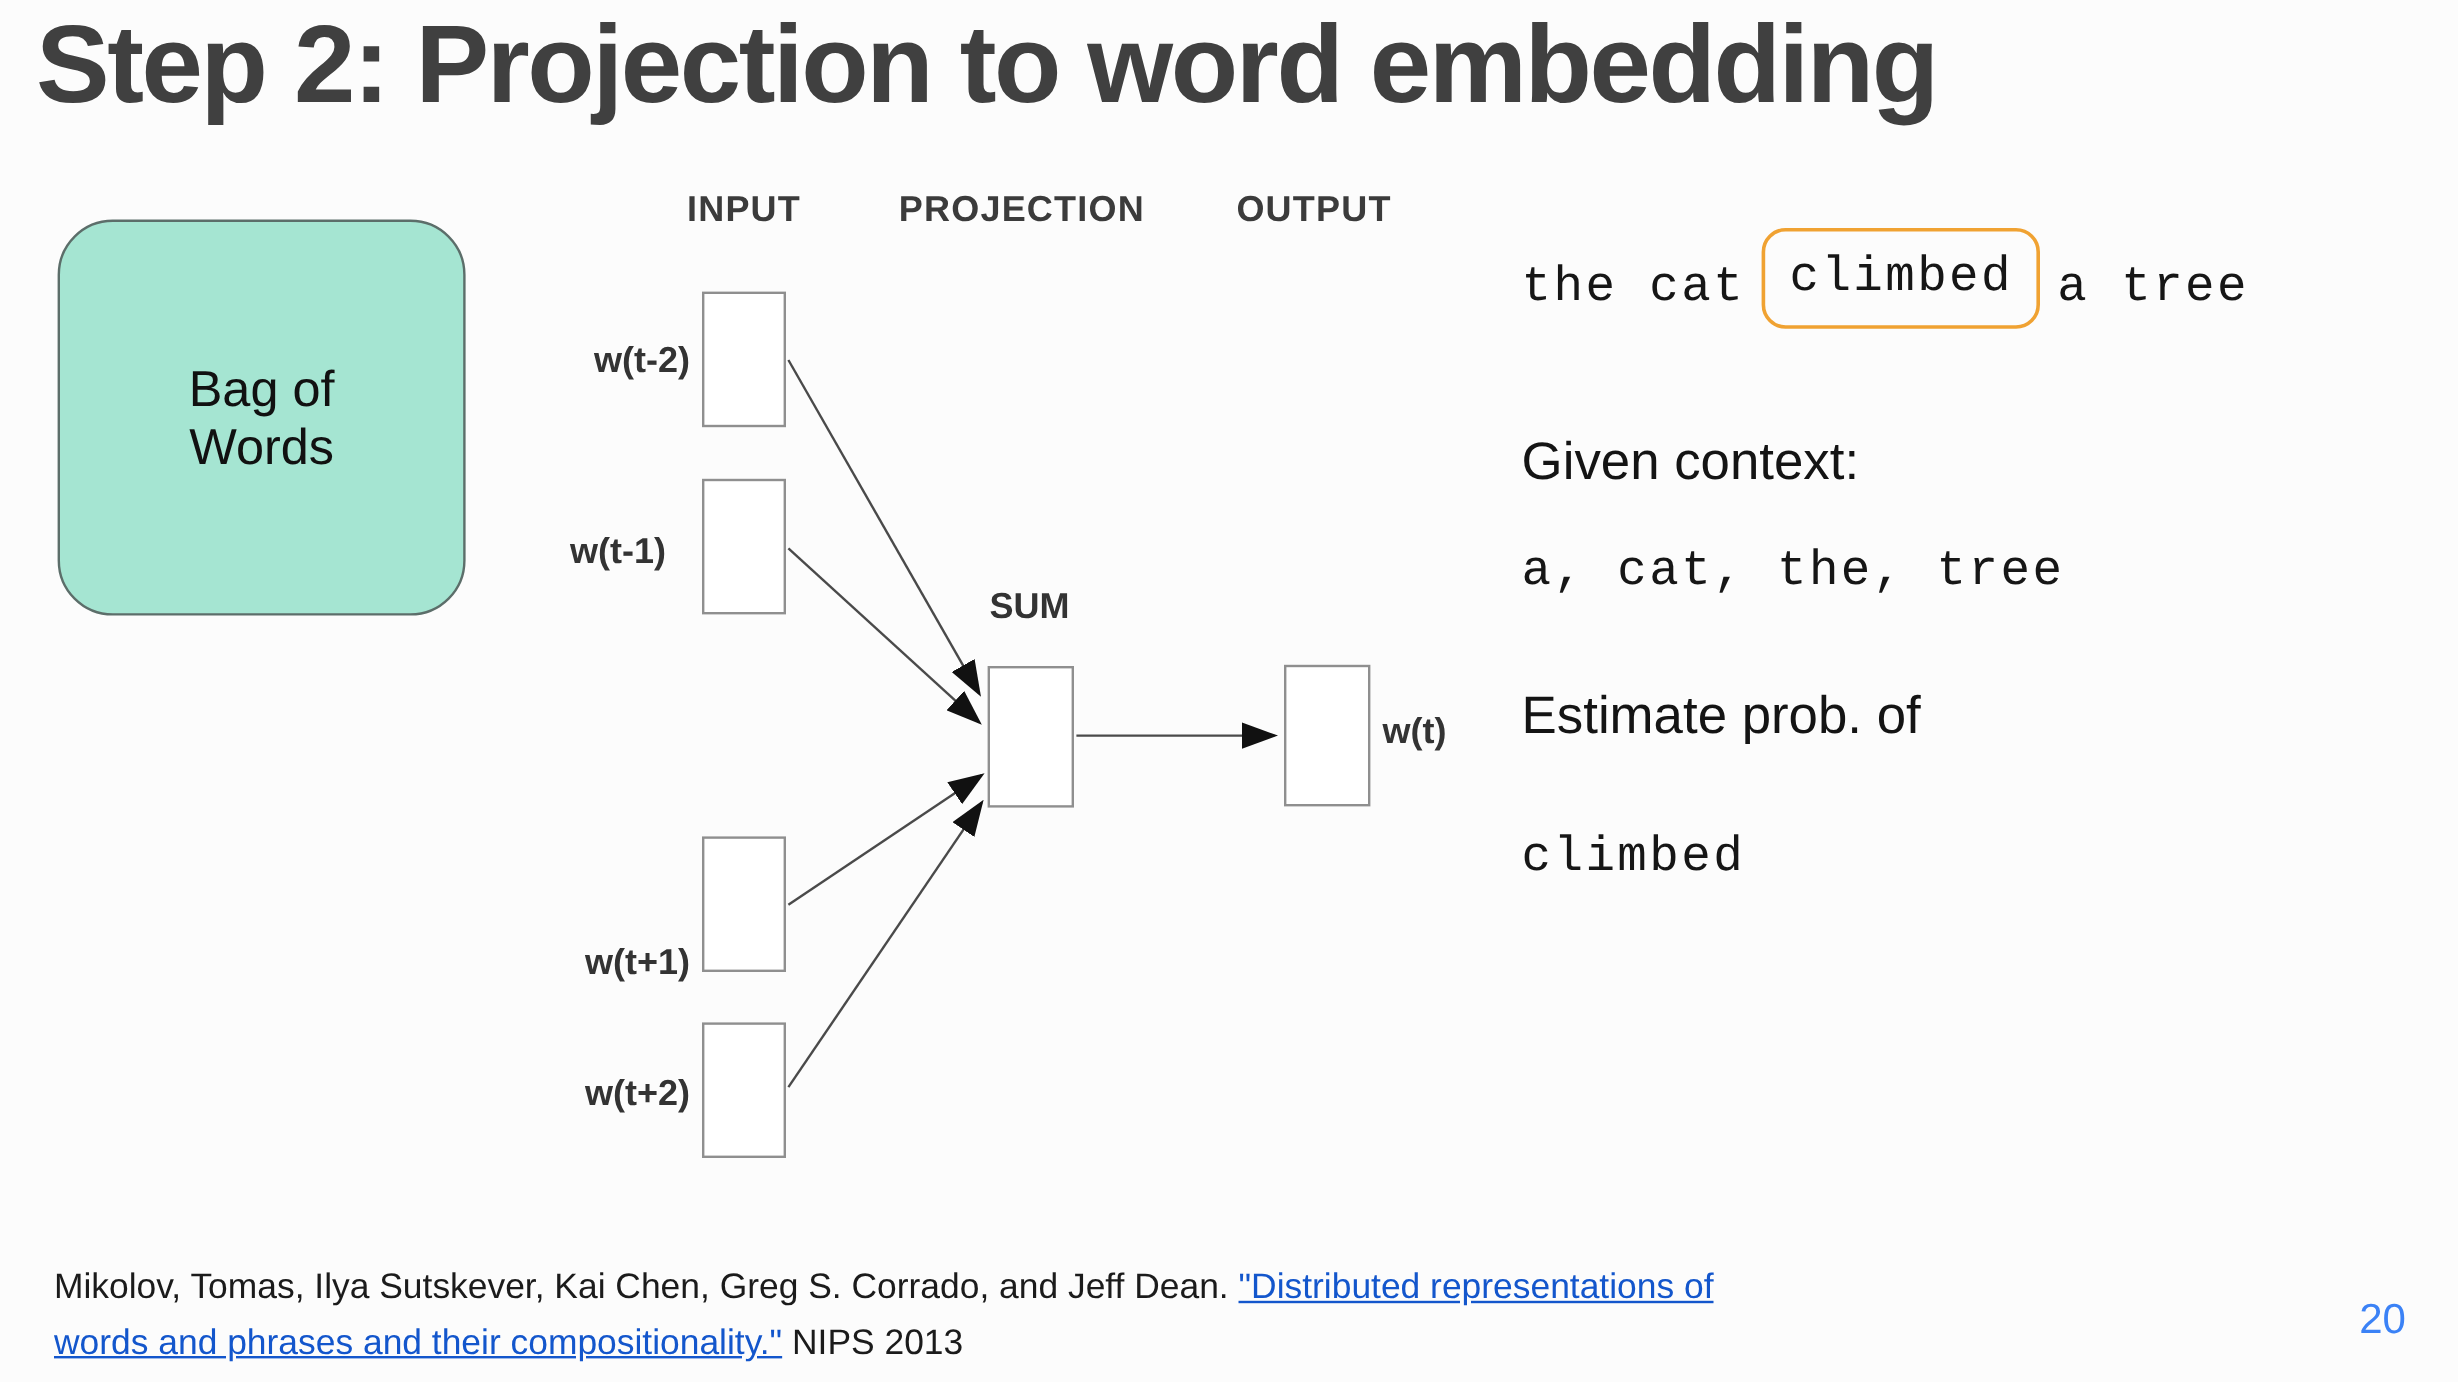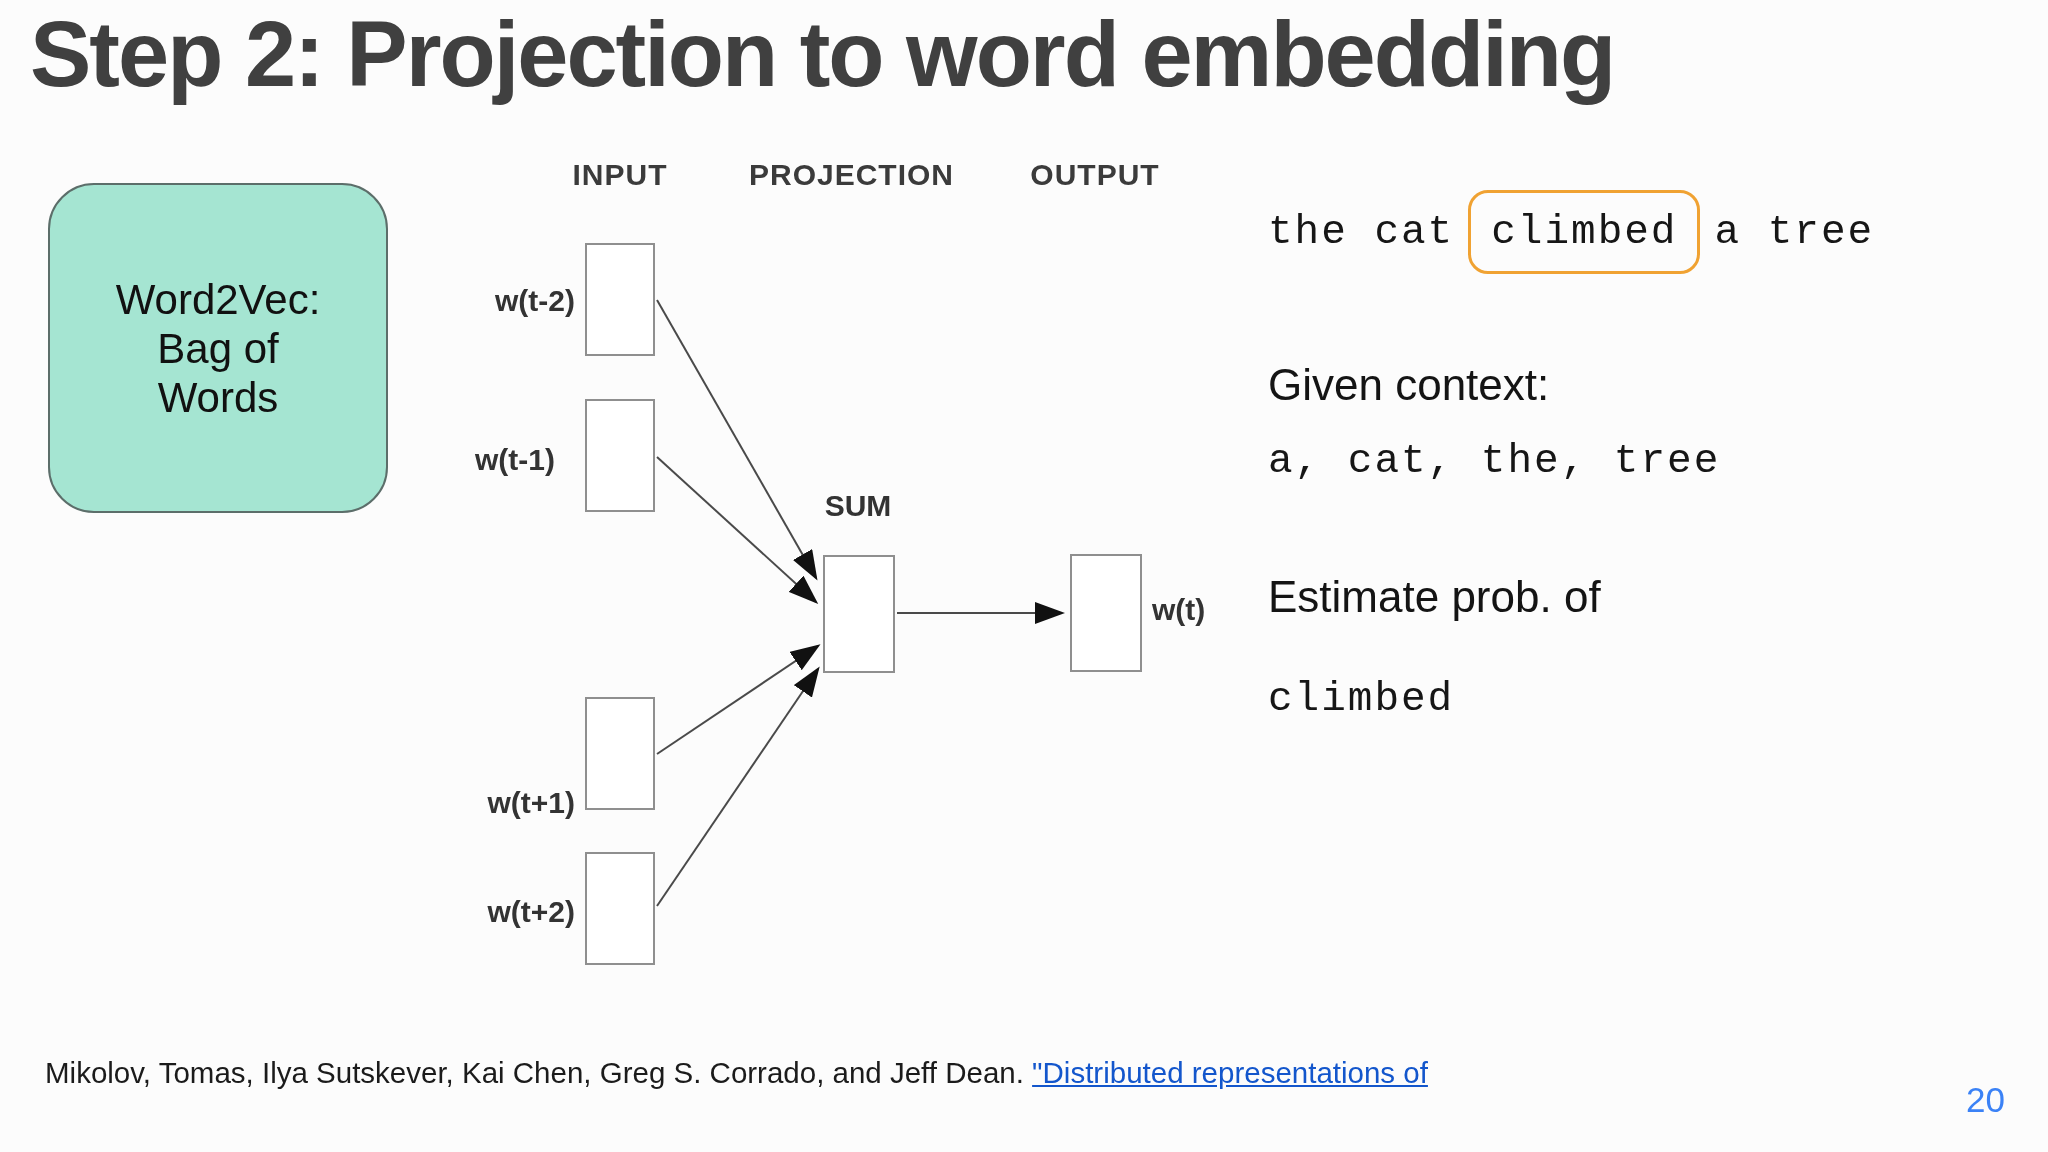--- a/index.html
+++ b/index.html
@@ -43,21 +43,21 @@
     position:absolute;font-size:30px;font-weight:bold;color:#333;
   }
   .lbl-wt2m{left:455px;top:284px;width:120px;text-align:right;}
   .lbl-wt1m{left:455px;top:443px;width:120px;text-align:center;}
   .lbl-wt1p{left:455px;top:741px;width:120px;text-align:right;margin-top:45px;}
   .lbl-wt2p{left:455px;top:895px;width:120px;text-align:right;}
   .lbl-sum{left:798px;top:489px;width:120px;text-align:center;}
   .lbl-wt{left:1152px;top:593px;}
   .arrow-layer{position:absolute;left:0;top:0;width:2048px;height:1152px;pointer-events:none;}
   
-  .mono{font-family:"Liberation Mono",monospace;}
+  .mono{font-family:"Liberation Mono",monospace;margin-top:16px;}
   .sentence-row{
     position:absolute;left:1268px;top:186px;height:92px;
     display:flex;align-items:center;gap:14px;white-space:nowrap;
   }
   .sentence-row .word{font-size:41px;letter-spacing:2px;color:#161616;}
   .hl-box{
     border:3px solid #F0A232;border-radius:20px;padding:16px 20px;
     display:inline-block;
   }
   .context-heading{position:absolute;left:1268px;top:360px;font-size:44px;color:#141414;}
@@ -72,21 +72,20 @@
   .cite-link{color:#1356CC;text-decoration:underline;cursor:pointer;}
   
   .page-number{position:absolute;left:1966px;top:1080px;font-size:35px;color:#3b82f6;}
 </style>
 </head>
 <body>
 
 <div class="slide-title">Step 2: Projection to word embedding</div>
 
 <div class="callout">
-  <div class="line">Word2Vec:</div>
   <div class="line">Bag of</div>
   <div class="line">Words</div>
 </div>
 
 <div class="col-header hdr-input">INPUT</div>
 <div class="col-header hdr-projection">PROJECTION</div>
 <div class="col-header hdr-output">OUTPUT</div>
 
 <div class="node-label lbl-wt2m">w(t-2)</div>
 <div class="node-label lbl-wt1m">w(t-1)</div>
@@ -121,15 +120,16 @@
   <span class="word mono">a tree</span>
 </div>
 
 <div class="context-heading">Given context:</div>
 <div class="context-words mono">a, cat, the, tree</div>
 <div class="estimate-heading">Estimate prob. of</div>
 <div class="estimate-word mono">climbed</div>
 
 <div class="citation">
   <div><span>Mikolov, Tomas, Ilya Sutskever, Kai Chen, Greg S. Corrado, and Jeff Dean. </span><span class="cite-link">"Distributed representations of</span></div>
+  <div><span class="cite-link">words and phrases and their compositionality."</span><span> NIPS 2013</span></div>
 </div>
 
 <div class="page-number">20</div>
 
 </body></html>

